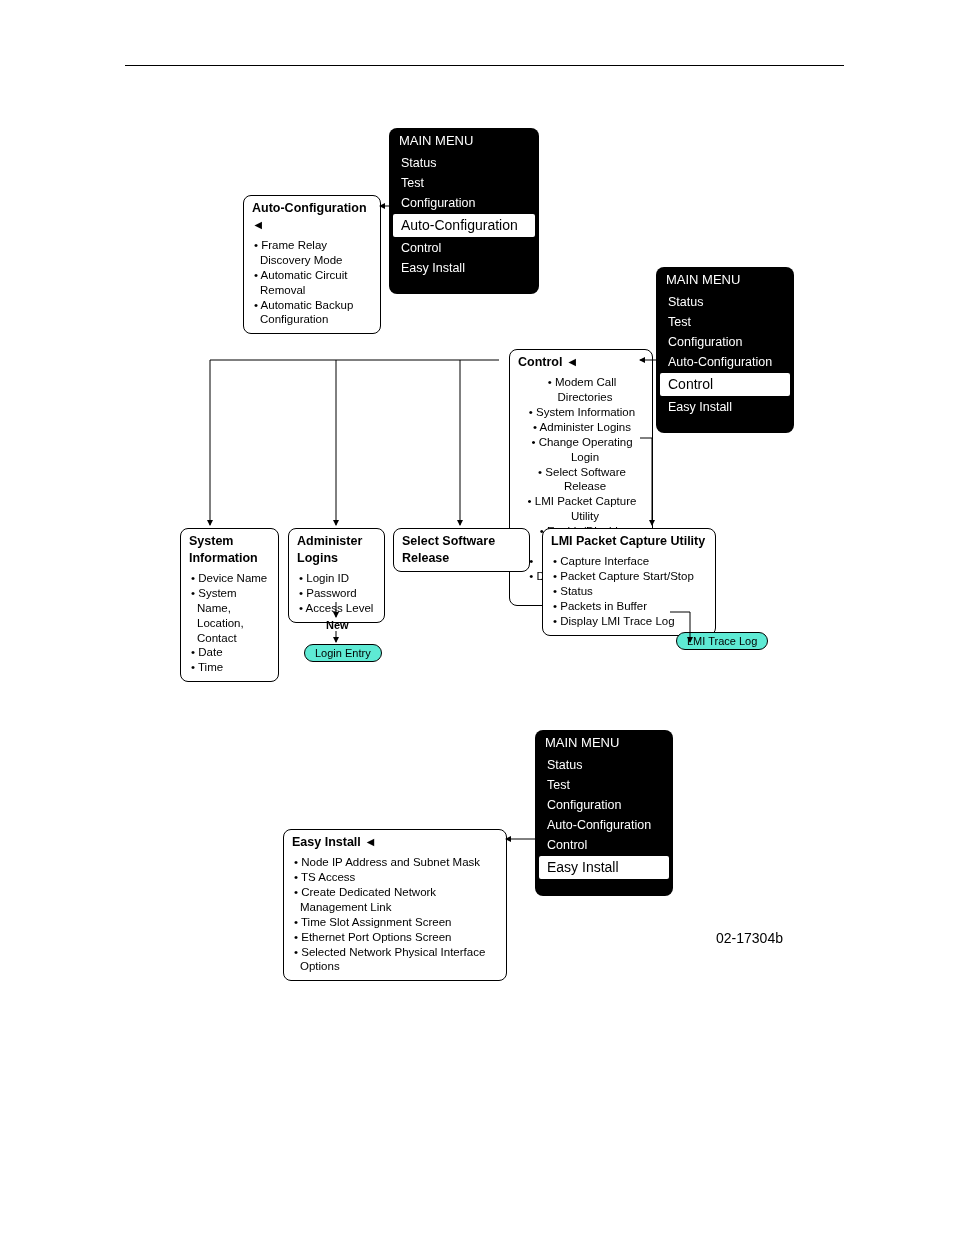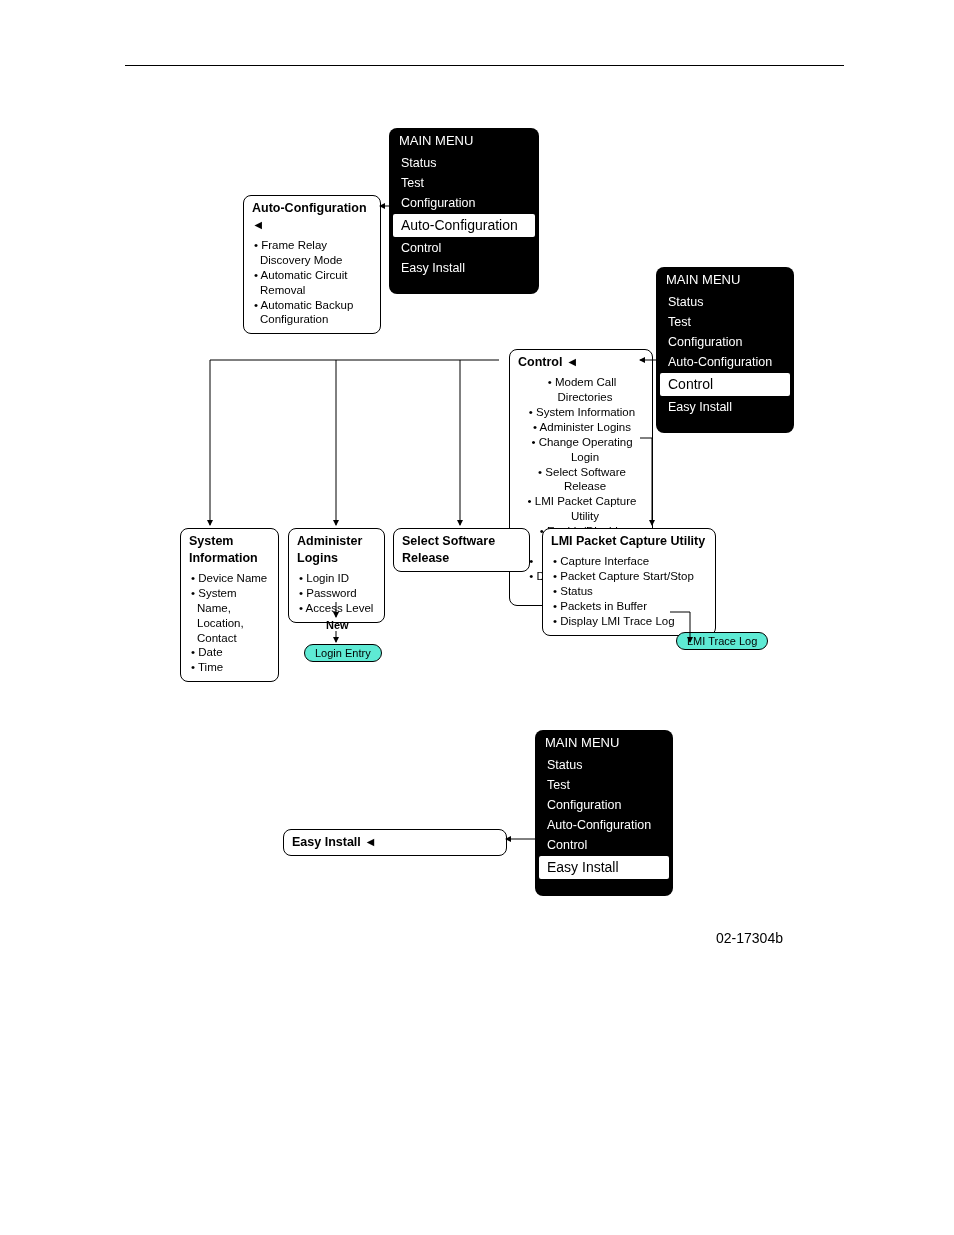--- a/index.html
+++ b/index.html
@@ -191,20 +191,28 @@
   <div class="item">Status</div>
   <div class="item">Test</div>
   <div class="item">Configuration</div>
   <div class="item">Auto-Configuration</div>
   <div class="item">Control</div>
   <div class="highlight">Easy Install</div>
 </div>
 
 <div class="box" style="left:283px; top:829px; width:222px;">
   <h4><span>Easy Install</span> <span style="font-weight:normal">◄</span></h4>
+  <ul>
+    <li>Node IP Address and Subnet Mask</li>
+    <li>TS Access</li>
+    <li>Create Dedicated Network Management Link</li>
+    <li>Time Slot Assignment Screen</li>
+    <li>Ethernet Port Options Screen</li>
+    <li>Selected Network Physical Interface Options</li>
+  </ul>
 </div>
 
 <div class="figlabel" style="left:716px; top:930px;">02-17304b</div>
 
 <svg width="954" height="1235">
   <defs>
     <marker id="arr" markerWidth="6" markerHeight="6" refX="5" refY="3" orient="auto">
       <path d="M0,0 L6,3 L0,6 Z" fill="#000"></path>
     </marker>
   </defs>

